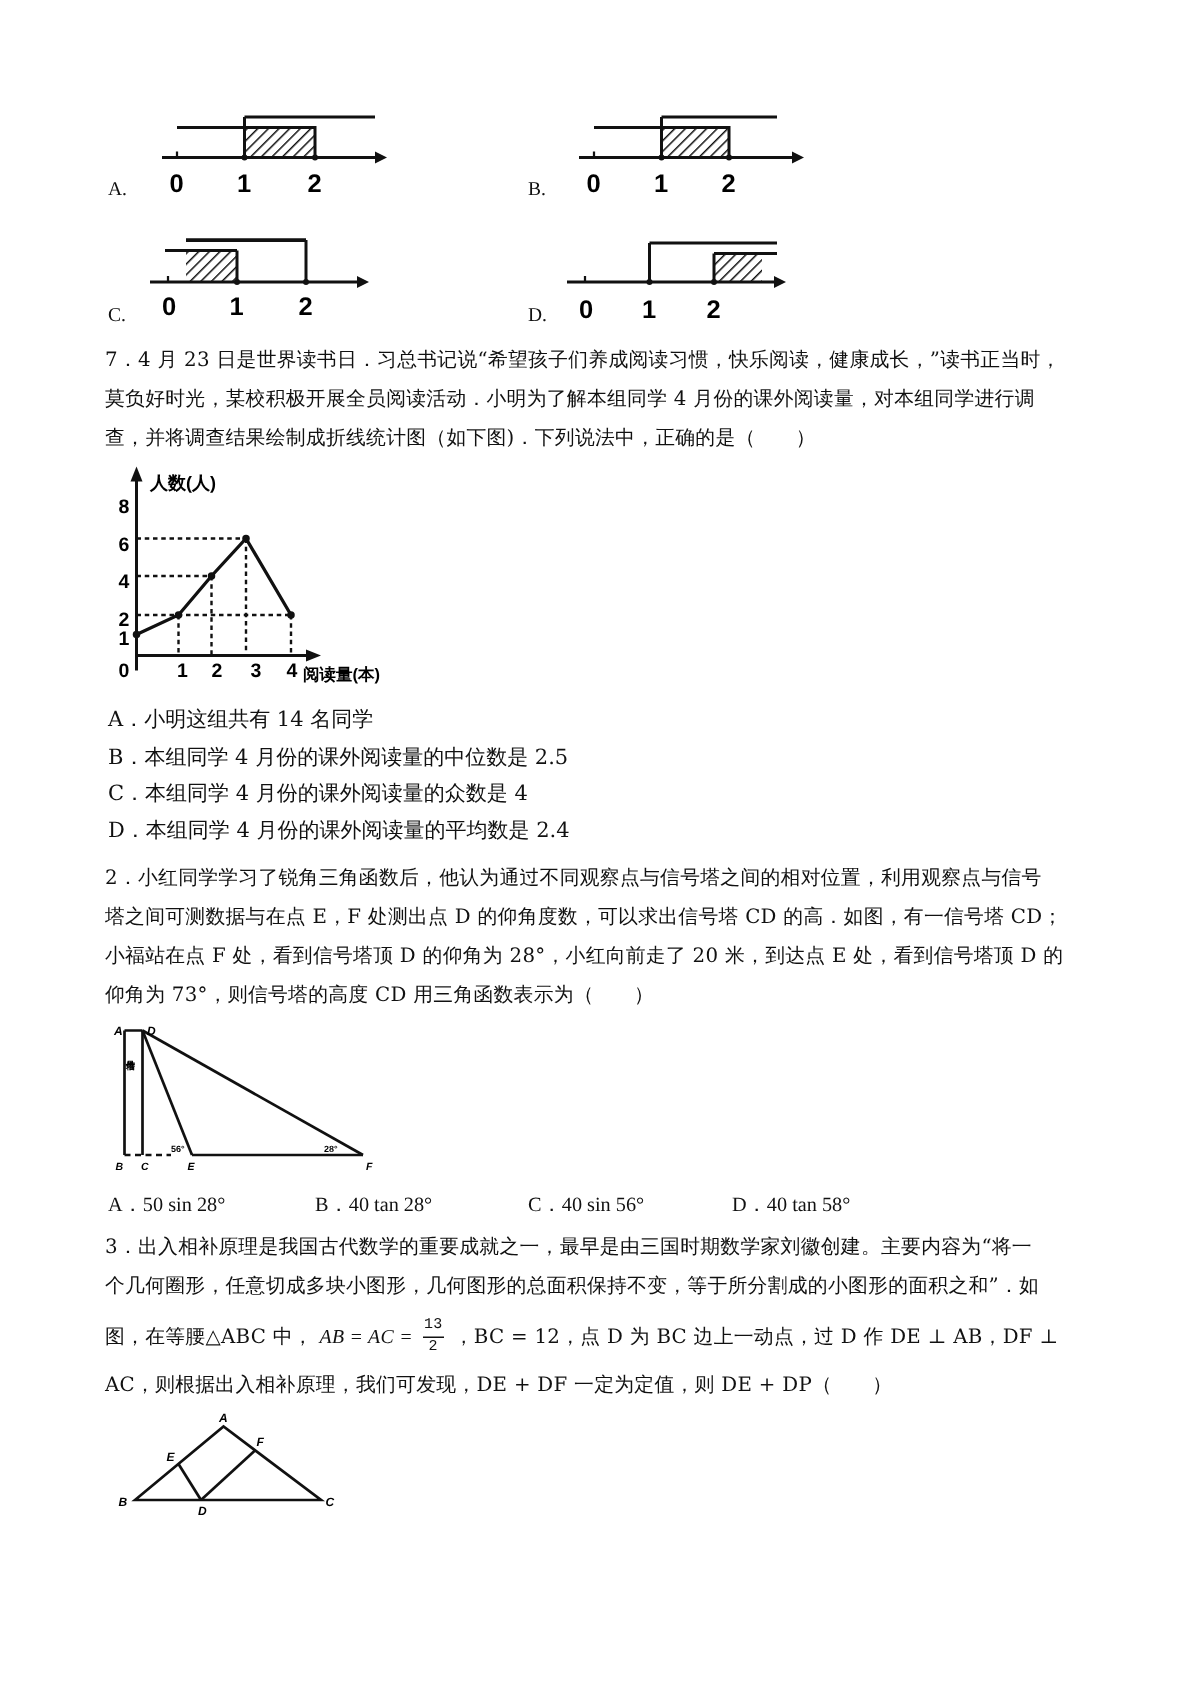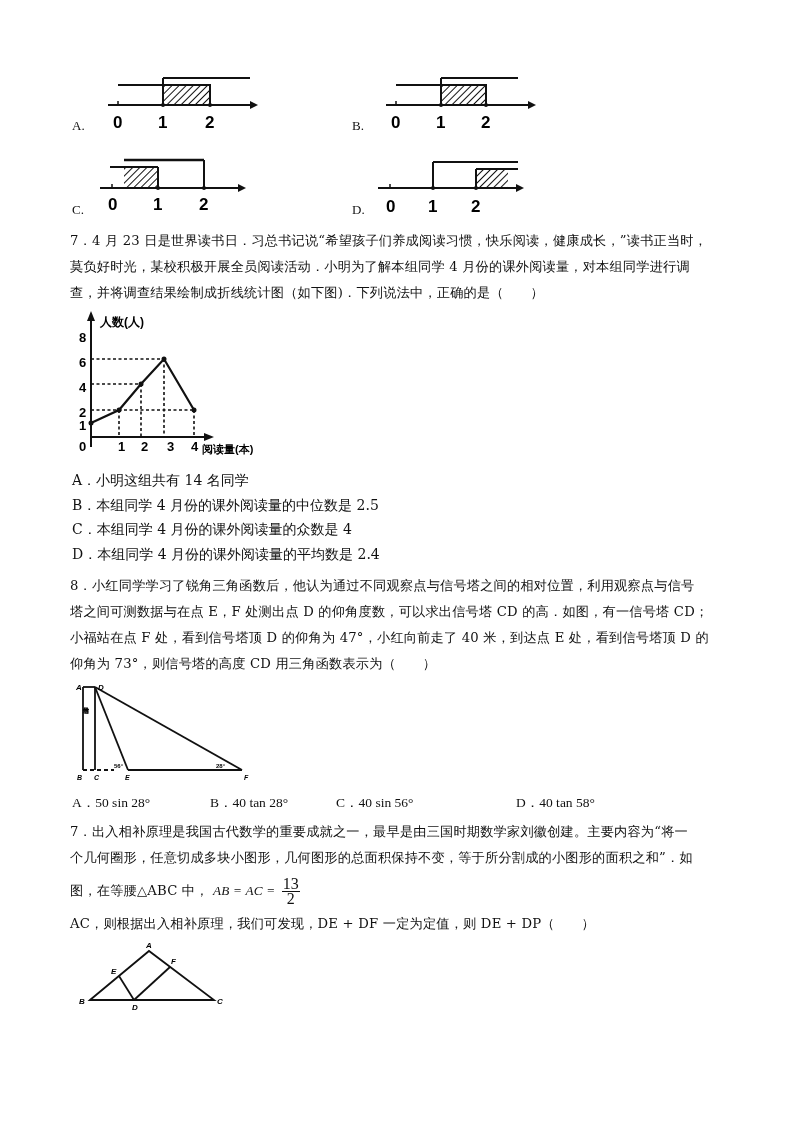--- a/index.html
+++ b/index.html
@@ -4,21 +4,21 @@
 <style>
   html, body { margin:0; padding:0; background:#ffffff; }
   body { width:794px; height:1123px; position:relative; overflow:hidden;
          font-family:"DejaVu Serif", "Liberation Serif", serif; color:#111; }
   .abs { position:absolute; }
   .opt-label { font-size:13px; font-family:"Liberation Serif", serif; }
   .para { font-size:13.2px; line-height:26px; letter-spacing:0.2px; white-space:nowrap; }
   .para .line { display:block; height:26px; }
   .opts { font-size:14px; line-height:24.5px; }
   .opts div { height:24.5px; white-space:nowrap; }
-  .frac { display:inline-block; vertical-align:middle; text-align:center; font-family:Liberation Serif, serif; font-style:normal; font-size:16px; line-height:14px; margin:0 2px; }
+  .frac { display:inline-block; vertical-align:middle; text-align:center; font-family:Liberation Mono, monospace; font-style:normal; font-size:10px; line-height:14px; margin:0 2px; }
   .frac .num { display:block; border-bottom:1px solid #111; padding:0 1px; }
   .frac .den { display:block; }
   svg text { font-family:"Liberation Sans", sans-serif; }
 </style>
 </head>
 <body>
 
 <div class="abs opt-label" style="left:72px;top:118px;">A.</div>
 <svg class="abs" style="left:100px;top:72px;" width="160" height="62">
   <defs>
@@ -136,23 +136,23 @@
 </svg>
 
 <div class="abs opts" style="left:72px;top:468px;">
   <div>A．小明这组共有 14 名同学</div>
   <div>B．本组同学 4 月份的课外阅读量的中位数是 2.5</div>
   <div>C．本组同学 4 月份的课外阅读量的众数是 4</div>
   <div>D．本组同学 4 月份的课外阅读量的平均数是 2.4</div>
 </div>
 
 <div class="abs para" style="left:70px;top:573px;">
-  <span class="line">8．小红同学学习了锐角三角函数后，他认为通过不同观察点与信号塔之间的相对位置，利用观察点与信号</span>
+  <span class="line">2．小红同学学习了锐角三角函数后，他认为通过不同观察点与信号塔之间的相对位置，利用观察点与信号</span>
   <span class="line">塔之间可测数据与在点 E，F 处测出点 D 的仰角度数，可以求出信号塔 CD 的高．如图，有一信号塔 CD；</span>
-  <span class="line">小福站在点 F 处，看到信号塔顶 D 的仰角为 47°，小红向前走了 40 米，到达点 E 处，看到信号塔顶 D 的</span>
+  <span class="line">小福站在点 F 处，看到信号塔顶 D 的仰角为 28°，小红向前走了 20 米，到达点 E 处，看到信号塔顶 D 的</span>
   <span class="line">仰角为 73°，则信号塔的高度 CD 用三角函数表示为（　　）</span>
 </div>
 
 <svg class="abs" style="left:74px;top:678px;" width="185" height="105">
   <g stroke="#111" stroke-width="1.8" fill="none">
     <line x1="9" y1="9" x2="21" y2="9"></line>
     <line x1="9" y1="9" x2="9" y2="92"></line>
     <line x1="21" y1="9" x2="21" y2="92"></line>
     <line x1="21" y1="9" x2="54" y2="92"></line>
     <line x1="21" y1="9" x2="168" y2="92"></line>
@@ -166,34 +166,35 @@
   <text x="51" y="102" font-size="7" font-weight="bold" font-style="italic">E</text>
   <text x="170" y="102" font-size="7" font-weight="bold" font-style="italic">F</text>
   <text x="12" y="24" font-size="6" font-weight="bold" writing-mode="tb">信号塔</text>
   <text x="40" y="90" font-size="6" font-weight="bold">56°</text>
   <text x="142" y="90" font-size="6" font-weight="bold">28°</text>
 </svg>
 
 <div class="abs" style="left:72px;top:794px;font-size:13.5px;font-family:'Liberation Serif',serif;white-space:nowrap;">
   <span style="position:absolute;left:0;">A．50 sin 28°</span>
   <span style="position:absolute;left:138px;">B．40 tan 28°</span>
-  <span style="position:absolute;left:264px;text-align:center;">C．40 sin 56°</span>
-  <span style="position:absolute;left:444px;">D．40 tan 58°</span>
+  <span style="position:absolute;left:280px;text-align:center;">C．40 sin 56°</span>
+  <span style="position:absolute;left:416px;">D．40 tan 58°</span>
 </div>
 
 <div class="abs para" style="left:70px;top:819px;">
-  <span class="line">7．出入相补原理是我国古代数学的重要成就之一，最早是由三国时期数学家刘徽创建。主要内容为“将一</span>
+  <span class="line">3．出入相补原理是我国古代数学的重要成就之一，最早是由三国时期数学家刘徽创建。主要内容为“将一</span>
   <span class="line">个几何圈形，任意切成多块小图形，几何图形的总面积保持不变，等于所分割成的小图形的面积之和”．如</span>
   <span class="line" style="height:40px;line-height:40px;">
     <span>图，在等腰△ABC 中，</span>
     <span style="font-family:'Liberation Serif',serif;font-style:italic;">AB = AC =</span>
     <span class="frac">
       <span class="num">13</span>
       <span class="den">2</span>
     </span>
+    <span>，BC = 12，点 D 为 BC 边上一动点，过 D 作 DE ⊥ AB，DF ⊥</span>
   </span>
   <span class="line">AC，则根据出入相补原理，我们可发现，DE + DF 一定为定值，则 DE + DP（　　）</span>
 </div>
 
 <svg class="abs" style="left:76px;top:938px;" width="160" height="72">
   <g stroke="#111" stroke-width="1.8" fill="none">
     <polygon points="14,62 73,13 138,62"></polygon>
     <line x1="43" y1="38" x2="58" y2="62"></line>
     <line x1="94" y1="29" x2="58" y2="62"></line>
   </g>

